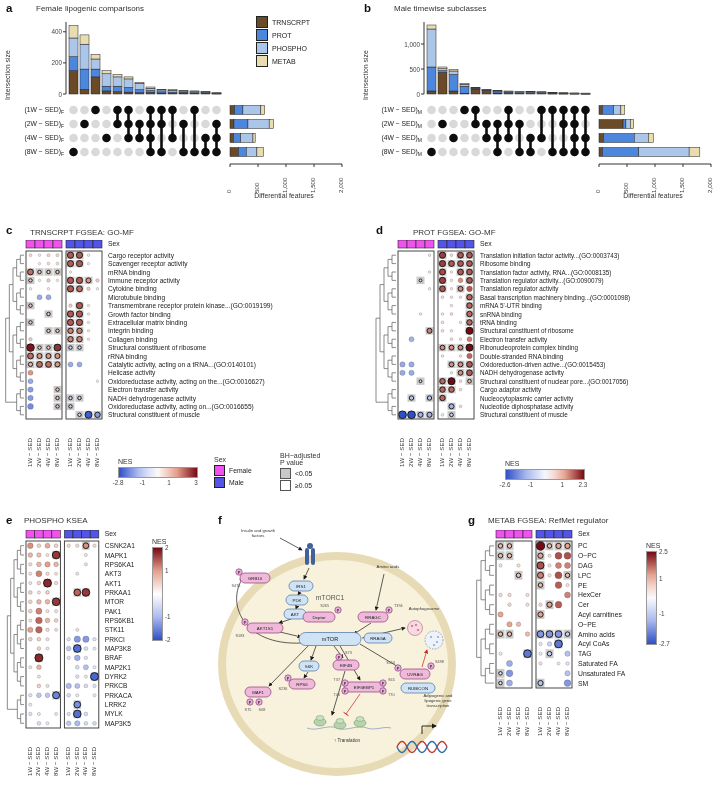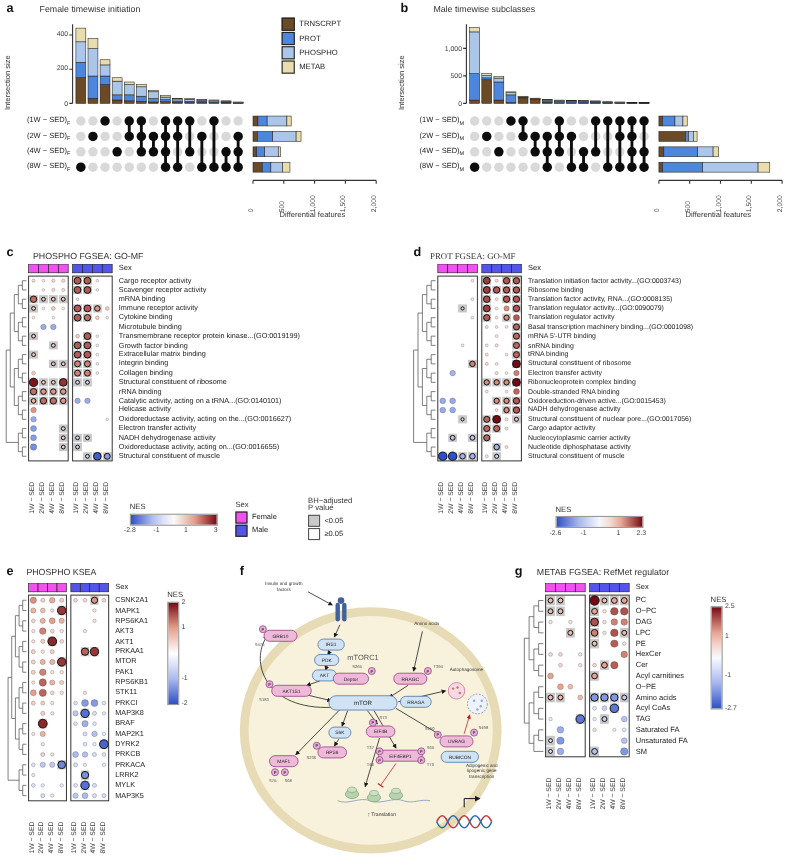--- a/index.html
+++ b/index.html
@@ -14,21 +14,21 @@
   .ltitle{display:block;font-size:7px;color:#333;margin-bottom:2px;}
   #panel-a{left:0;top:0;width:358px;height:214px;}
   #panel-b{left:358px;top:0;width:357px;height:214px;}
   #panel-c{left:0;top:222px;width:370px;height:280px;}
   #panel-d{left:370px;top:222px;width:345px;height:280px;}
   #panel-e{left:0;top:502px;width:212px;height:285px;}
   #panel-f{left:212px;top:502px;width:250px;height:285px;}
   #panel-g{left:462px;top:502px;width:253px;height:285px;}
   #panel-a .ptitle,#panel-b .ptitle{left:36px;top:4px;}
   #panel-c .ptitle{left:30px;top:6px;}
-  #panel-d .ptitle{left:21px;top:6px;font-family:Liberation Serif, serif;}
+  #panel-d .ptitle{left:43px;top:6px;}
   #panel-e .ptitle{left:24px;top:14px;}
   #panel-g .ptitle{left:26px;top:14px;}
   #panel-e .plabel,#panel-f .plabel,#panel-g .plabel{top:12px;}
   #hm-c{position:absolute;left:2px;top:18px;}
   #hm-d{position:absolute;left:2px;top:18px;}
   #hm-e{position:absolute;left:4px;top:28px;}
   #hm-g{position:absolute;left:6px;top:28px;}
   #nes-c{position:absolute;left:118px;top:236px;width:95px;}
   #sex-c{position:absolute;left:214px;top:234px;}
   #bh-c{position:absolute;left:280px;top:230px;}
@@ -44,21 +44,21 @@
   .leg-lab{font-size:7px;color:#222;white-space:nowrap;}
   sub{font-size:5px;}
 </style>
 </head>
 <body>
 
 <div id="fig">
 
   <section class="panel" id="panel-a">
     <span class="plabel">a</span>
-    <span class="ptitle">Female timewise initiation</span>
+    <span class="ptitle">Female lipogenic comparisons</span>
     <span class="ylab">Intersection size</span>
     <div class="abs" id="upset-a" style="left:14px;top:14px;width:340px;height:178px;"><svg width="340" height="178" viewBox="0 0 340 178">
           <line x1="52" y1="8" x2="52" y2="80" stroke="#333" stroke-width="1"></line>
           <line x1="49" y1="80" x2="52" y2="80" stroke="#333" stroke-width="1"></line>
           <line x1="49" y1="48.888888888888886" x2="52" y2="48.888888888888886" stroke="#333" stroke-width="1"></line>
           <line x1="49" y1="17.77777777777778" x2="52" y2="17.77777777777778" stroke="#333" stroke-width="1"></line>
           <rect x="55" y="56.66666666666667" width="9" height="23.333333333333332" fill="#6a4a27" stroke="#222" stroke-width="0.5"></rect>
           <rect x="55" y="42.66666666666667" width="9" height="14" fill="#4c86dd" stroke="#222" stroke-width="0.5"></rect>
           <rect x="55" y="24.000000000000004" width="9" height="18.666666666666668" fill="#abc6e8" stroke="#222" stroke-width="0.5"></rect>
           <rect x="55" y="11.555555555555559" width="9" height="12.444444444444445" fill="#e9dcae" stroke="#222" stroke-width="0.5"></rect>
@@ -385,21 +385,21 @@
           <line x1="255" y1="150" x2="255" y2="153" stroke="#333" stroke-width="1"></line>
           <line x1="283" y1="150" x2="283" y2="153" stroke="#333" stroke-width="1"></line>
           <line x1="311" y1="150" x2="311" y2="153" stroke="#333" stroke-width="1"></line>
           <line x1="339" y1="150" x2="339" y2="153" stroke="#333" stroke-width="1"></line>
         </svg><span style="position: absolute; left: 18px; top: 76.5px; width: 30px; text-align: right; font-size: 6.3px; color: rgb(68, 68, 68);">0</span><span style="position: absolute; left: 18px; top: 51.5px; width: 30px; text-align: right; font-size: 6.3px; color: rgb(68, 68, 68);">500</span><span style="position: absolute; left: 18px; top: 26.5px; width: 30px; text-align: right; font-size: 6.3px; color: rgb(68, 68, 68);">1,000</span><span style="position: absolute; left: 0px; top: 92px; width: 50px; text-align: right; font-size: 6.8px; white-space: nowrap;">(1W − SED)<sub>M</sub></span><span style="position: absolute; left: 0px; top: 106px; width: 50px; text-align: right; font-size: 6.8px; white-space: nowrap;">(2W − SED)<sub>M</sub></span><span style="position: absolute; left: 0px; top: 120px; width: 50px; text-align: right; font-size: 6.8px; white-space: nowrap;">(4W − SED)<sub>M</sub></span><span style="position: absolute; left: 0px; top: 134px; width: 50px; text-align: right; font-size: 6.8px; white-space: nowrap;">(8W − SED)<sub>M</sub></span><span class="vtx" style="position: absolute; left: 223px; top: 155px; height: 24px;">0</span><span class="vtx" style="position: absolute; left: 251px; top: 155px; height: 24px;">500</span><span class="vtx" style="position: absolute; left: 279px; top: 155px; height: 24px;">1,000</span><span class="vtx" style="position: absolute; left: 307px; top: 155px; height: 24px;">1,500</span><span class="vtx" style="position: absolute; left: 335px; top: 155px; height: 24px;">2,000</span></div>
     <span class="xlab">Differential features</span>
   </section>
 
   <section class="panel" id="panel-c">
     <span class="plabel">c</span>
-    <span class="ptitle">PHOSPHO FGSEA: GO-MF</span>
+    <span class="ptitle">TRNSCRPT FGSEA: GO-MF</span>
     <div id="hm-c"><svg width="102" height="181" viewBox="0 0 102 181">
           <rect x="24" y="0" width="9" height="8" fill="#ef52ee" stroke="#222" stroke-width="0.6"></rect>
           <rect x="33" y="0" width="9" height="8" fill="#ef52ee" stroke="#222" stroke-width="0.6"></rect>
           <rect x="42" y="0" width="9" height="8" fill="#ef52ee" stroke="#222" stroke-width="0.6"></rect>
           <rect x="51" y="0" width="9" height="8" fill="#ef52ee" stroke="#222" stroke-width="0.6"></rect>
           <rect x="64" y="0" width="9" height="8" fill="#5355e8" stroke="#222" stroke-width="0.6"></rect>
           <rect x="73" y="0" width="9" height="8" fill="#5355e8" stroke="#222" stroke-width="0.6"></rect>
           <rect x="82" y="0" width="9" height="8" fill="#5355e8" stroke="#222" stroke-width="0.6"></rect>
           <rect x="91" y="0" width="9" height="8" fill="#5355e8" stroke="#222" stroke-width="0.6"></rect>
           <polyline points="22,15.2 18.333333333333332,15.2 18.333333333333332,23.6 22,23.6" fill="none" stroke="#5a5a5a" stroke-width="0.7"></polyline>

